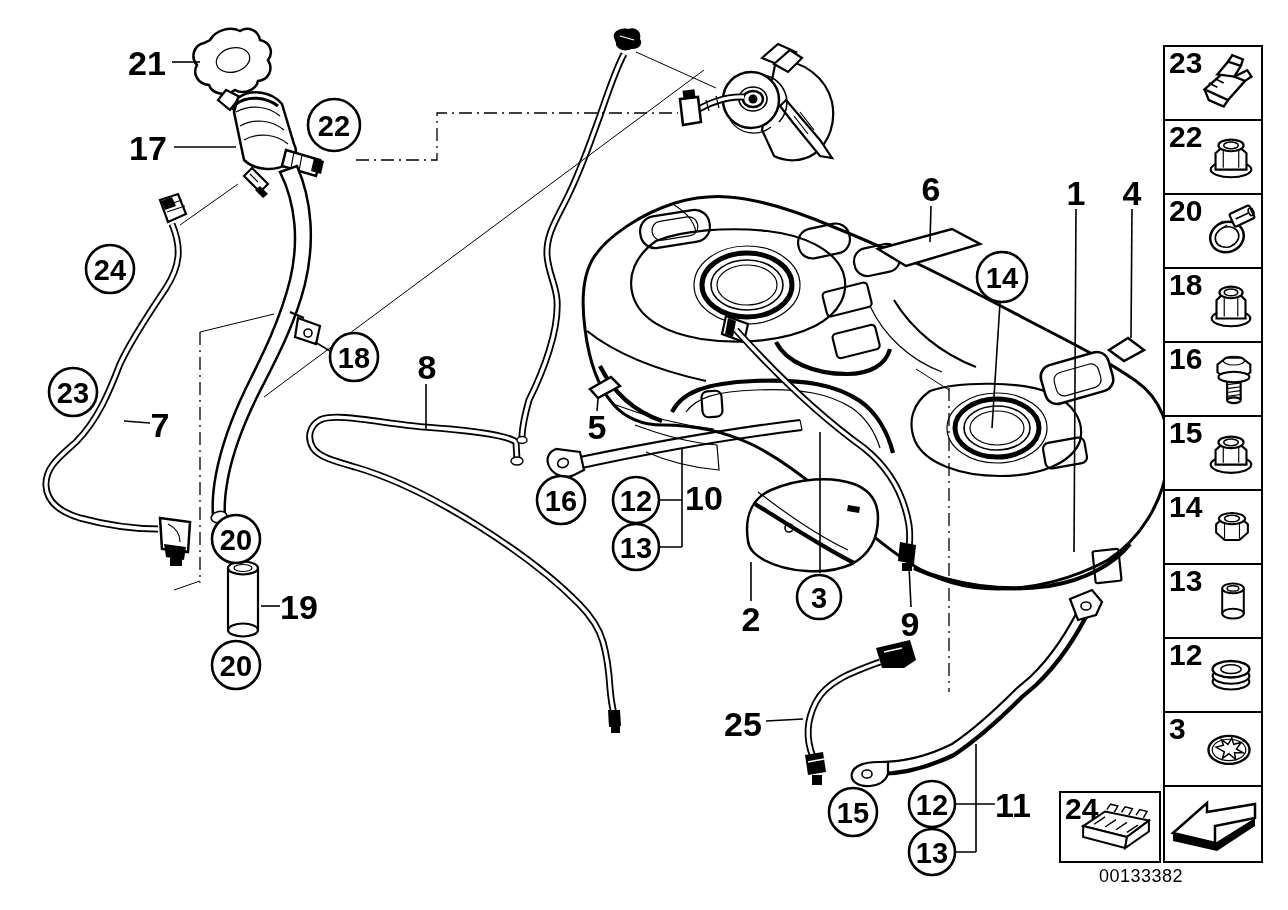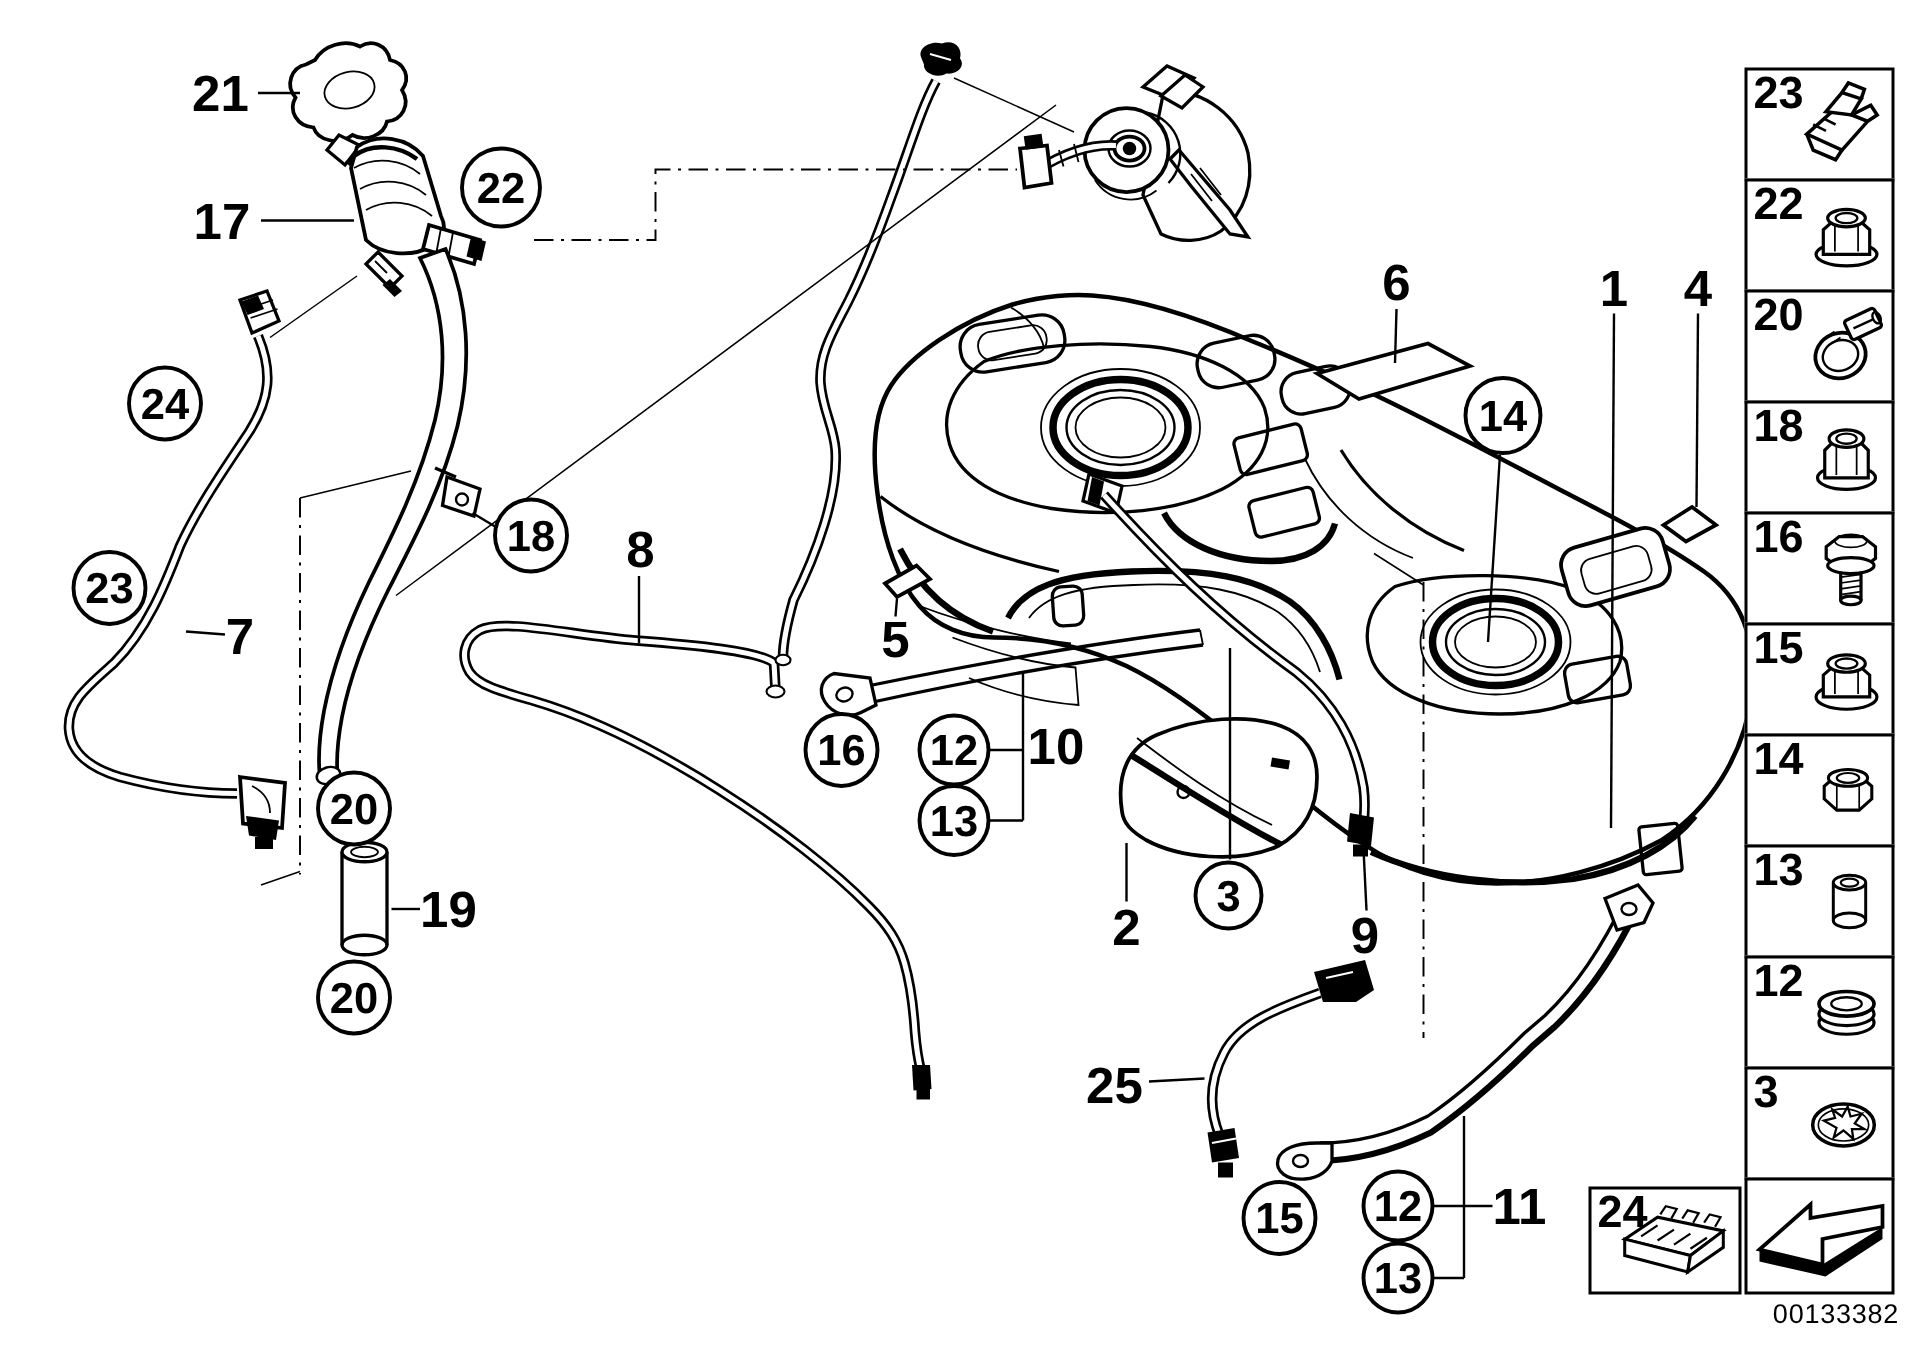--- a/index.html
+++ b/index.html
@@ -27,21 +27,21 @@
   text.clbl{font-size:29px;font-weight:bold;text-anchor:middle;dominant-baseline:central}
   
   .lbox{position:absolute;left:1163px;width:100px;height:76px;border:2px solid #000;
         background:#fff;box-sizing:border-box;}
   .lnum{position:absolute;top:0px;left:4px;font-size:30px;font-weight:bold;line-height:1.05;}
   .licon{position:absolute;right:1px;top:50%;transform:translateY(-50%);}
   .holderbox{position:absolute;left:1059px;top:791px;width:102px;height:72px;
         border:2px solid #000;background:#fff;box-sizing:border-box;}
   .arrowbox{position:absolute;left:1163px;top:785px;width:100px;height:78px;
         border:2px solid #000;background:#fff;box-sizing:border-box;}
-  .docnum{position:absolute;left:1156px;top:866px;width:110px;text-align:right;
+  .docnum{position:absolute;left:1099px;top:866px;width:110px;text-align:left;
         font-size:18px;letter-spacing:.5px;}
 </style>
 </head>
 <body>
 
 <div id="stage">
 <svg width="1288" height="910" viewBox="0 0 1288 910">
 
   <g>
     <path class="fw3" d="M714,197 C745,199 785,212 822,228 C852,240 880,253 902,263 C940,281 985,305 1025,326 C1060,344 1095,362 1122,381 C1146,398 1158,426 1154,462 C1149,503 1126,539 1094,560 C1059,579 1019,589 984,589 C949,589 919,579 894,562 C864,542 839,519 814,497 C789,476 764,457 737,444 C709,431 679,425 649,425 C629,425 611,418 599,404 C585,388 575,361 571,329 C567,299 569,274 580,257 C593,237 626,214 661,203 C682,197 702,196 714,197 Z"></path>

